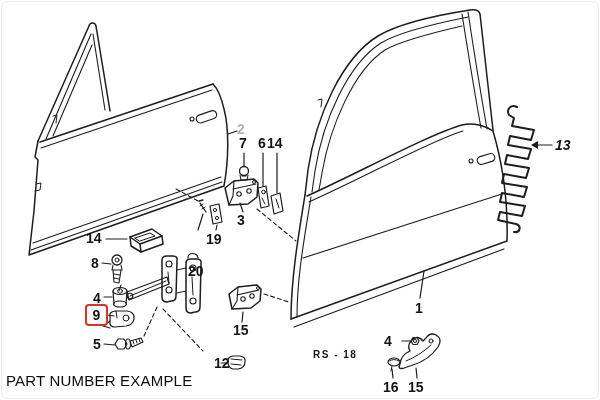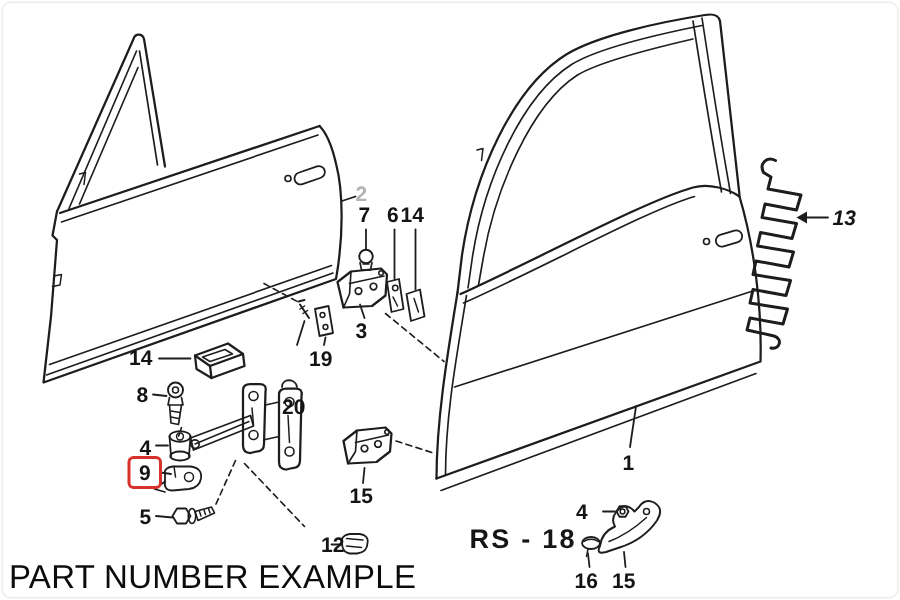--- a/index.html
+++ b/index.html
@@ -15,25 +15,25 @@
   }
   .muted{color:#b3b3b3;}
   .hl-box{
     position:absolute;left:85px;top:304px;width:19px;height:18px;
     border:2px solid #d6312b;border-radius:4px;
     display:flex;align-items:center;justify-content:center;background:#fff;
   }
   .hl-box .part-label{position:static;}
   .sheet-code{
     position:absolute;left:313px;top:349px;
-    font-weight:bold;font-size:18px;letter-spacing:1.5px;color:#161616;
+    font-weight:bold;font-size:10px;letter-spacing:1.5px;color:#161616;
   }
   .caption{
     position:absolute;left:6px;top:372px;
-    font-size:22px;color:#0c0c0c;letter-spacing:.2px;
+    font-size:15px;color:#0c0c0c;letter-spacing:.2px;
   }
 </style>
 </head>
 <body>
 
 <div class="page-frame"></div>
 
 <svg width="600" height="400" viewBox="0 0 600 400">
   <g stroke="#1d1d1d" fill="none" stroke-width="1.5" stroke-linecap="round" stroke-linejoin="round">
 

